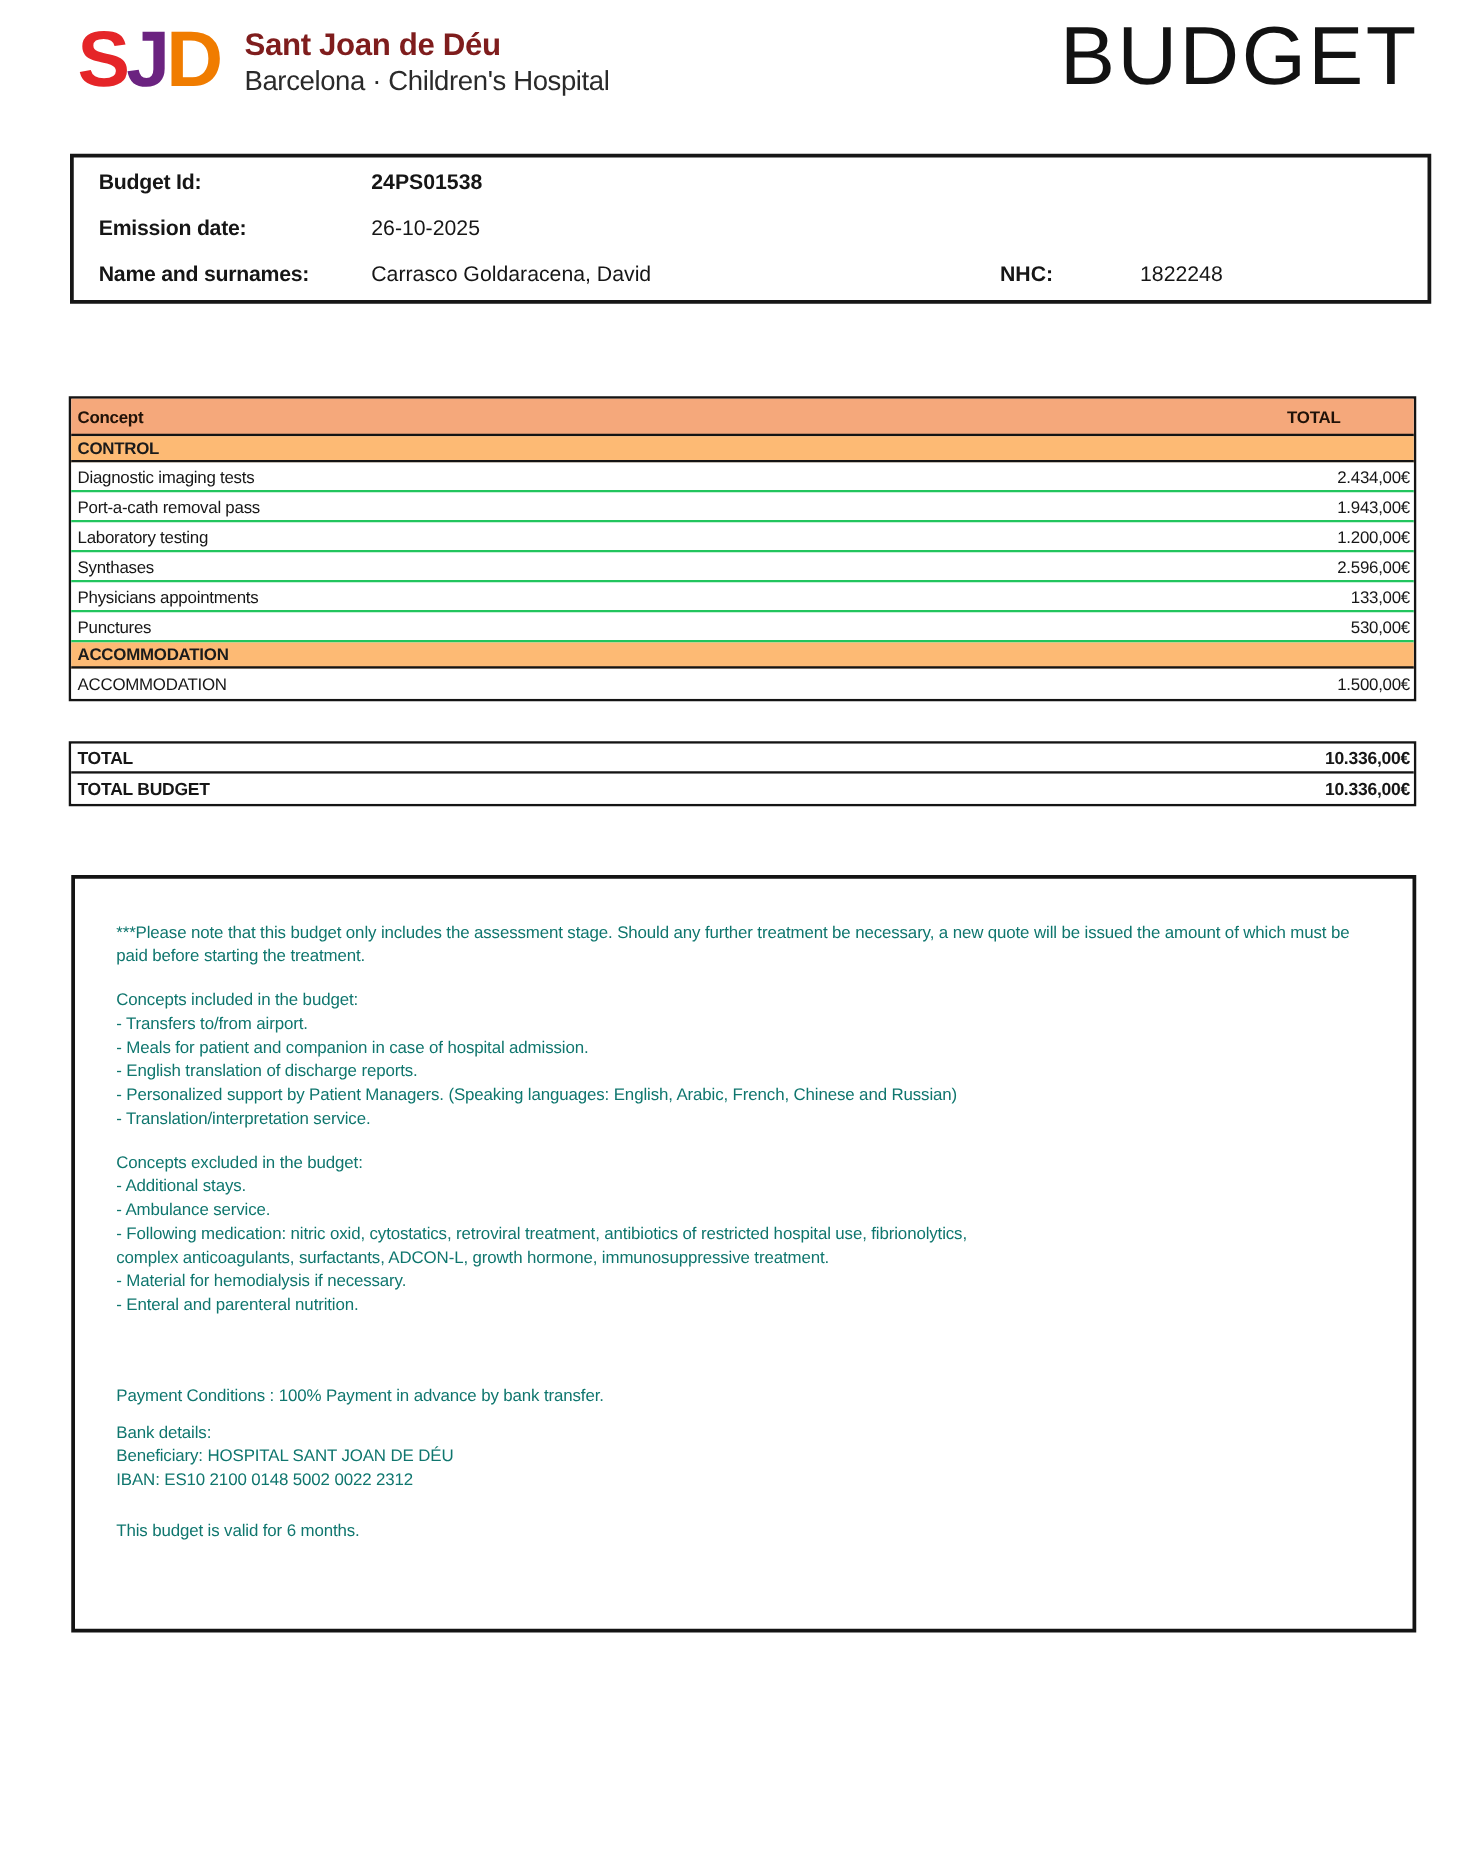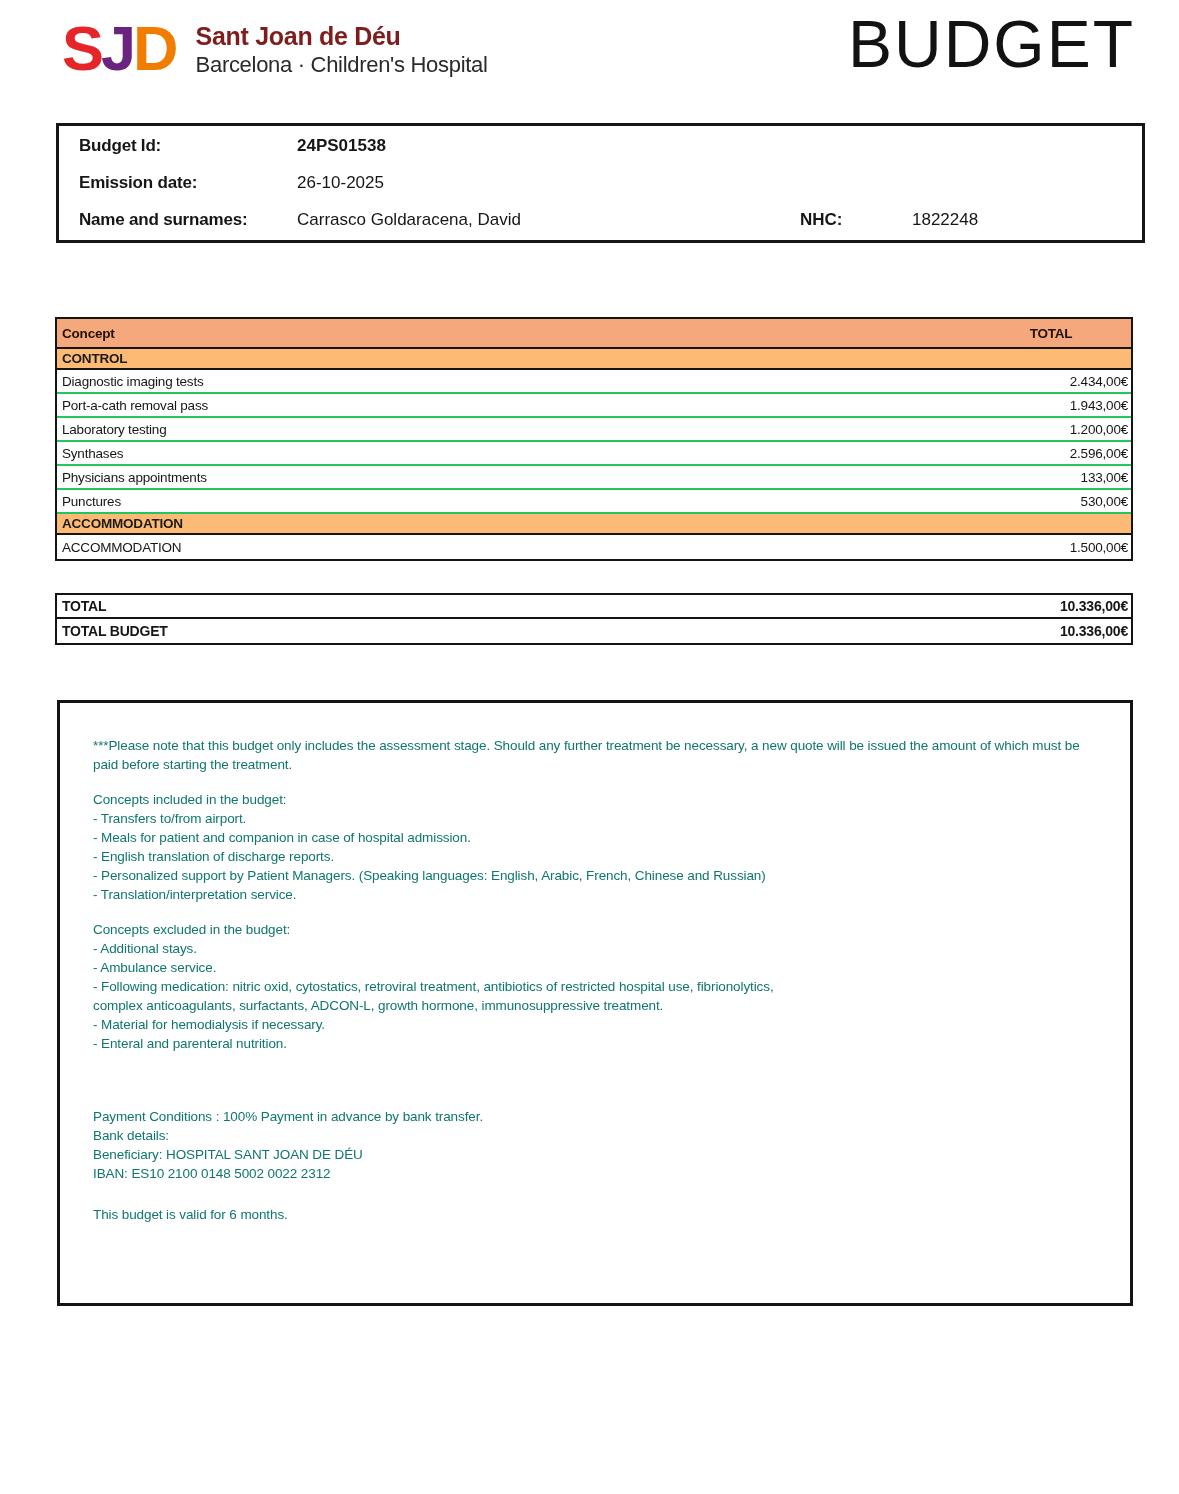--- a/index.html
+++ b/index.html
@@ -73,21 +73,21 @@
 
   
   .notes-box {
     position:absolute; left:57px; top:700px; width:1076px; height:606px;
     border:3px solid #141414; padding:33px 38px 0 33px;
     font-size:13.5px; line-height:19px; color:#0f766e; letter-spacing:-0.1px;
   }
   .notes-disclaimer { margin-bottom:16px; }
   .notes-block { margin-bottom:16px; }
   .notes-block.excluded { margin-bottom:54px; }
-  .notes-payment { margin-bottom:0; }
+  .notes-payment { margin-bottom:10px; }
   .notes-bank { margin-bottom:22px; }
   .notes-line { min-height:19px; }
 </style>
 </head>
 <body>
 
 <div class="page">
 
   <div class="logo">
     <div class="logo-letters">

